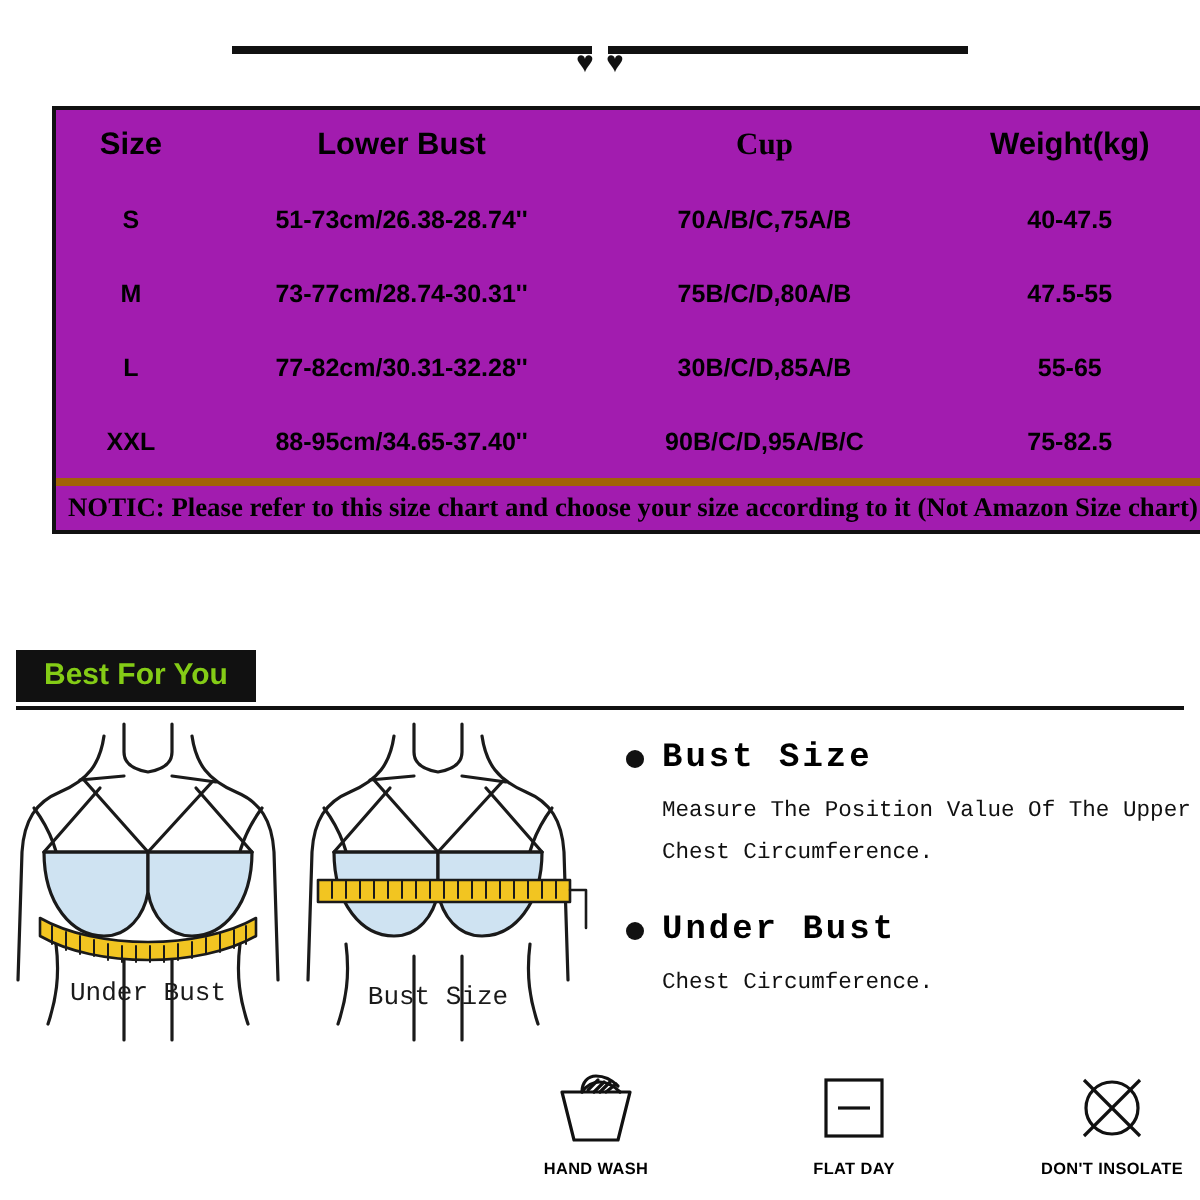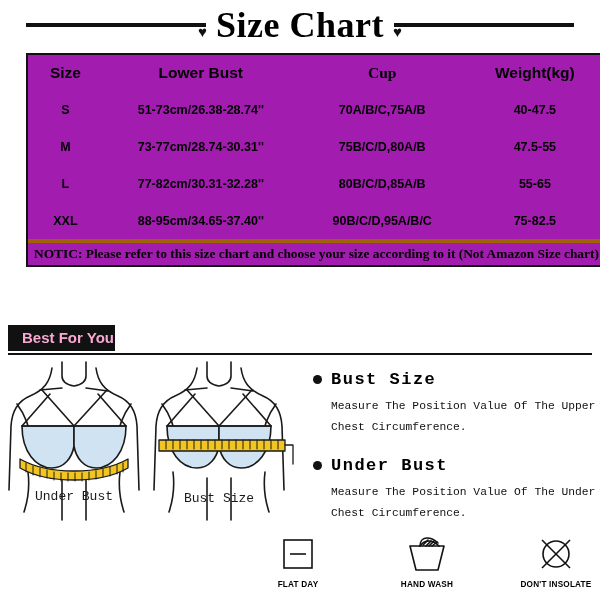--- a/index.html
+++ b/index.html
@@ -104,24 +104,24 @@
   
   .banner-wrap {
     position: absolute;
     left: 8px; top: 325px;
     width: 584px; height: 30px;
   }
   .banner-tag {
     position: absolute;
     left: 0; top: 0;
     background: #111;
-    color: #f9a8d4;
+    color: #84cc16;
     font-size: 15px;
     font-weight: bold;
-    padding: 5px 1px 6px 14px;
+    padding: 5px 14px 6px 14px;
     line-height: 1;
     text-align: center;
   }
   .banner-rule {
     position: absolute;
     left: 0; bottom: 0;
     width: 584px;
     height: 2px;
     background: #111;
   }
@@ -189,21 +189,20 @@
     text-align: center;
   }
 </style>
 </head>
 <body>
 
 <div class="title-row">
   <div class="title-rule left">
     <span class="heart">♥</span>
   </div>
-  <div class="title-text">Size Chart</div>
   <div class="title-rule right">
     <span class="heart">♥</span>
   </div>
 </div>
 
 <div class="table-box">
   <table class="size-table">
     <thead>
       <tr>
         <th class="col-size">Size</th>
@@ -221,21 +220,21 @@
       </tr>
       <tr>
         <td>M</td>
         <td>73-77cm/28.74-30.31''</td>
         <td>75B/C/D,80A/B</td>
         <td>47.5-55</td>
       </tr>
       <tr>
         <td>L</td>
         <td>77-82cm/30.31-32.28''</td>
-        <td>80B/C/D,85A/B</td>
+        <td>30B/C/D,85A/B</td>
         <td>55-65</td>
       </tr>
       <tr>
         <td>XXL</td>
         <td>88-95cm/34.65-37.40''</td>
         <td>90B/C/D,95A/B/C</td>
         <td>75-82.5</td>
       </tr>
     </tbody>
   </table>
@@ -361,39 +360,26 @@
       <div>Chest Circumference.</div>
     </div>
   </div>
 
   <div class="info-item">
     <div class="info-head">
       <span class="bullet"></span>
       <span>Under Bust</span>
     </div>
     <div class="info-body">
-      <div>Measure The Position Value Of The Under</div>
       <div>Chest Circumference.</div>
     </div>
   </div>
 </div>
 
 <div class="care-row">
-
-  <div class="care-item">
-    <div class="care-glyph">
-      <svg width="42" height="40" viewBox="0 0 42 40">
-        <g fill="none" stroke="#111" stroke-width="1.6">
-          <rect x="7" y="6" width="28" height="28"></rect>
-          <path d="M13 20 L29 20"></path>
-        </g>
-      </svg>
-    </div>
-    <div class="care-label">FLAT DAY</div>
-  </div>
 
   <div class="care-item">
     <div class="care-glyph">
       <svg width="42" height="40" viewBox="0 0 42 40">
         <g fill="none" stroke="#111" stroke-width="1.6" stroke-linejoin="round" stroke-linecap="round">
           <path d="M4 12 L38 12 L32 36 L10 36 Z"></path>
           <path d="M14 12 C14 7 17 4 21 4 C26 4 29 6 32 9"></path>
           <path d="M14 12 C16 9 19 7 23 7 C27 7 30 9 33 12"></path>
           <path d="M17 11 L22 6"></path>
             <path d="M20 12 L25 7"></path>
@@ -402,20 +388,32 @@
         </g>
       </svg>
     </div>
     <div class="care-label">HAND WASH</div>
   </div>
 
   <div class="care-item">
     <div class="care-glyph">
       <svg width="42" height="40" viewBox="0 0 42 40">
         <g fill="none" stroke="#111" stroke-width="1.6">
+          <rect x="7" y="6" width="28" height="28"></rect>
+          <path d="M13 20 L29 20"></path>
+        </g>
+      </svg>
+    </div>
+    <div class="care-label">FLAT DAY</div>
+  </div>
+
+  <div class="care-item">
+    <div class="care-glyph">
+      <svg width="42" height="40" viewBox="0 0 42 40">
+        <g fill="none" stroke="#111" stroke-width="1.6">
           <circle cx="21" cy="20" r="13"></circle>
           <path d="M7 6 L35 34"></path>
           <path d="M35 6 L7 34"></path>
         </g>
       </svg>
     </div>
     <div class="care-label">DON'T INSOLATE</div>
   </div>
 
 

